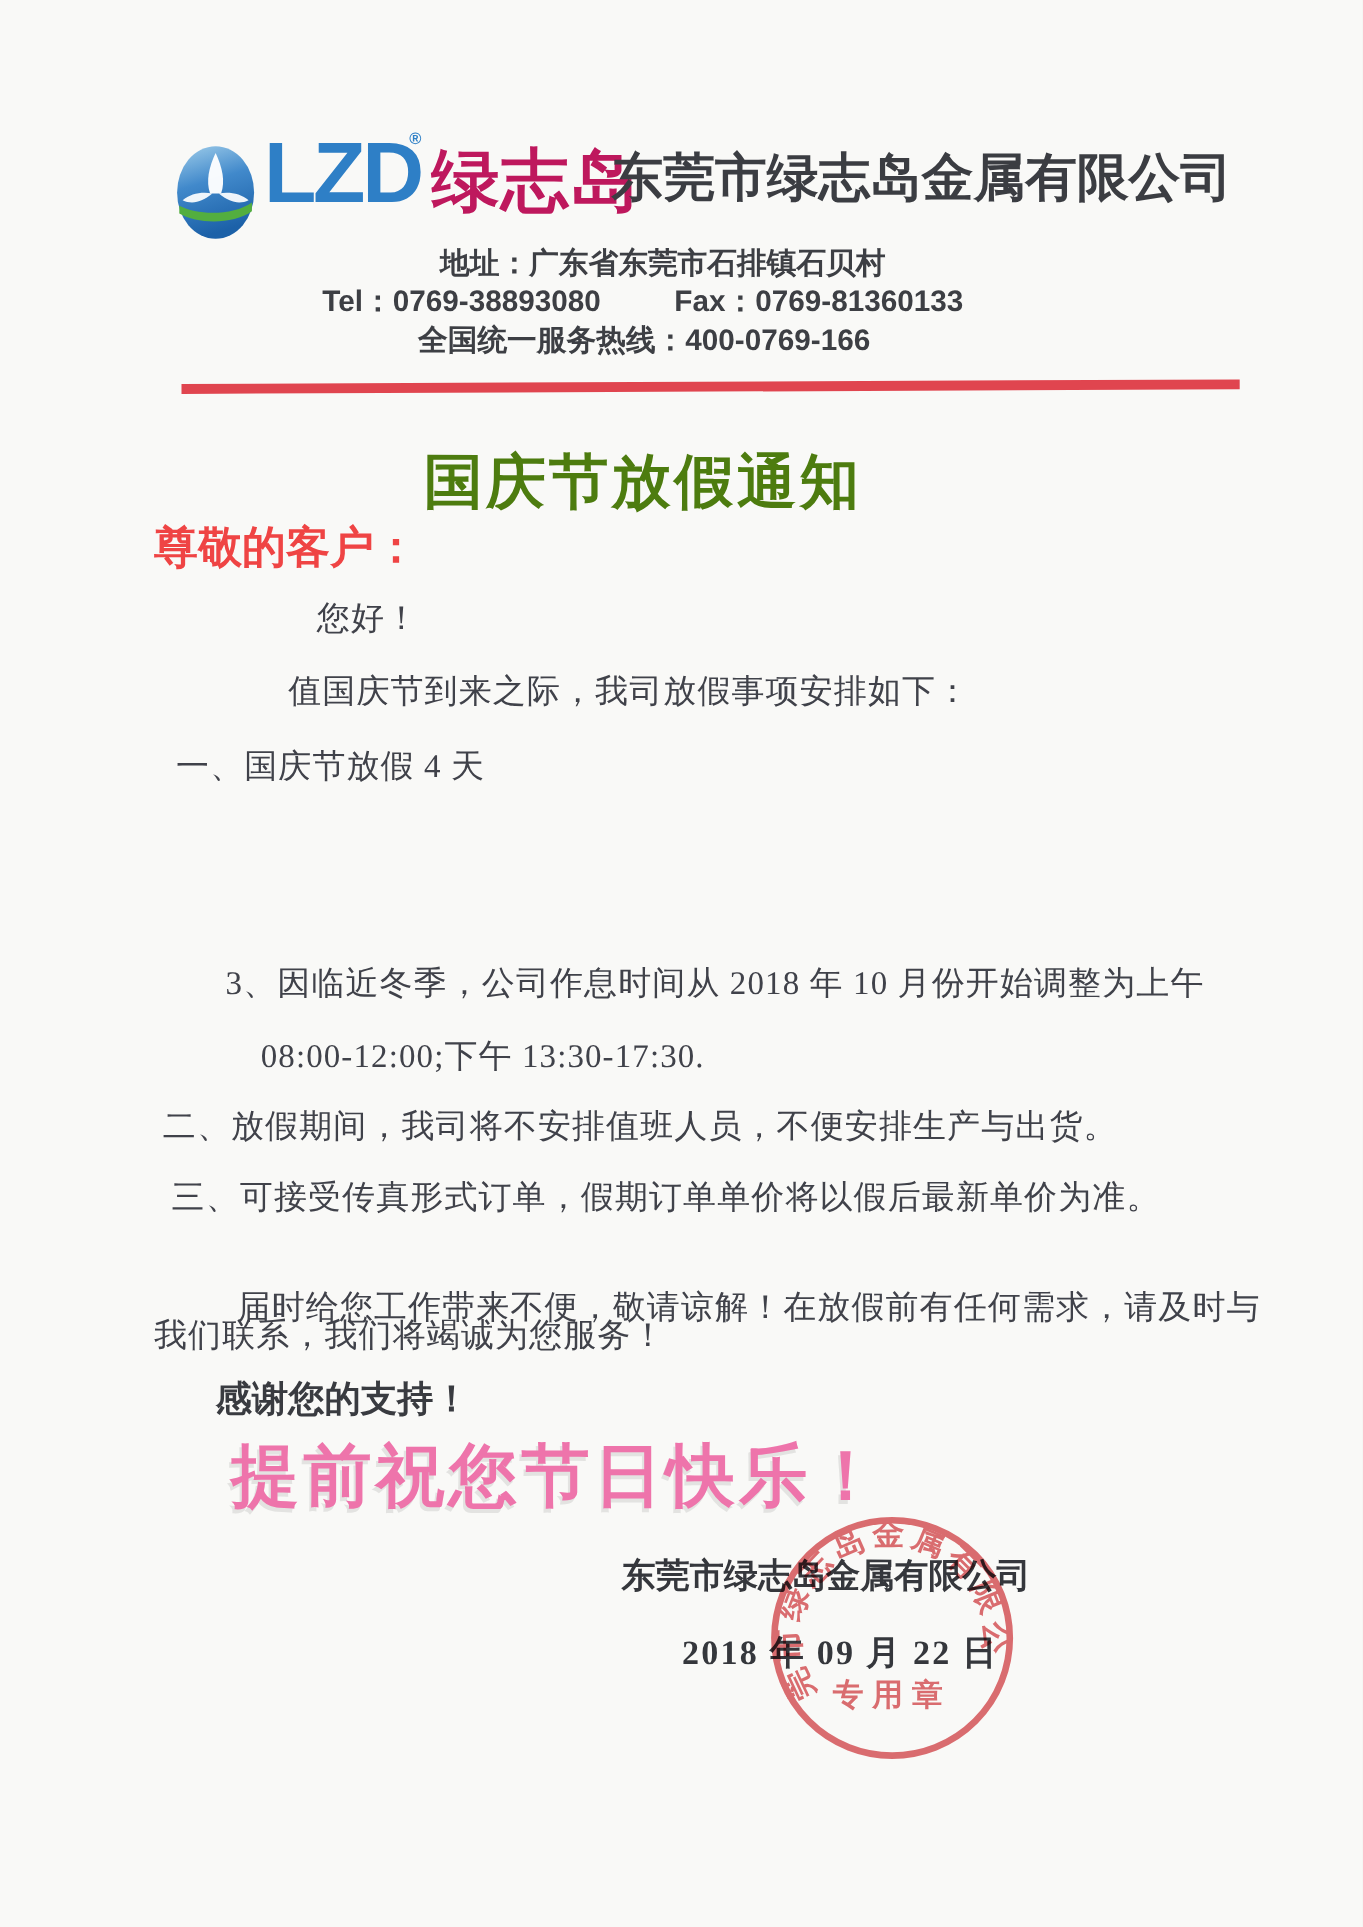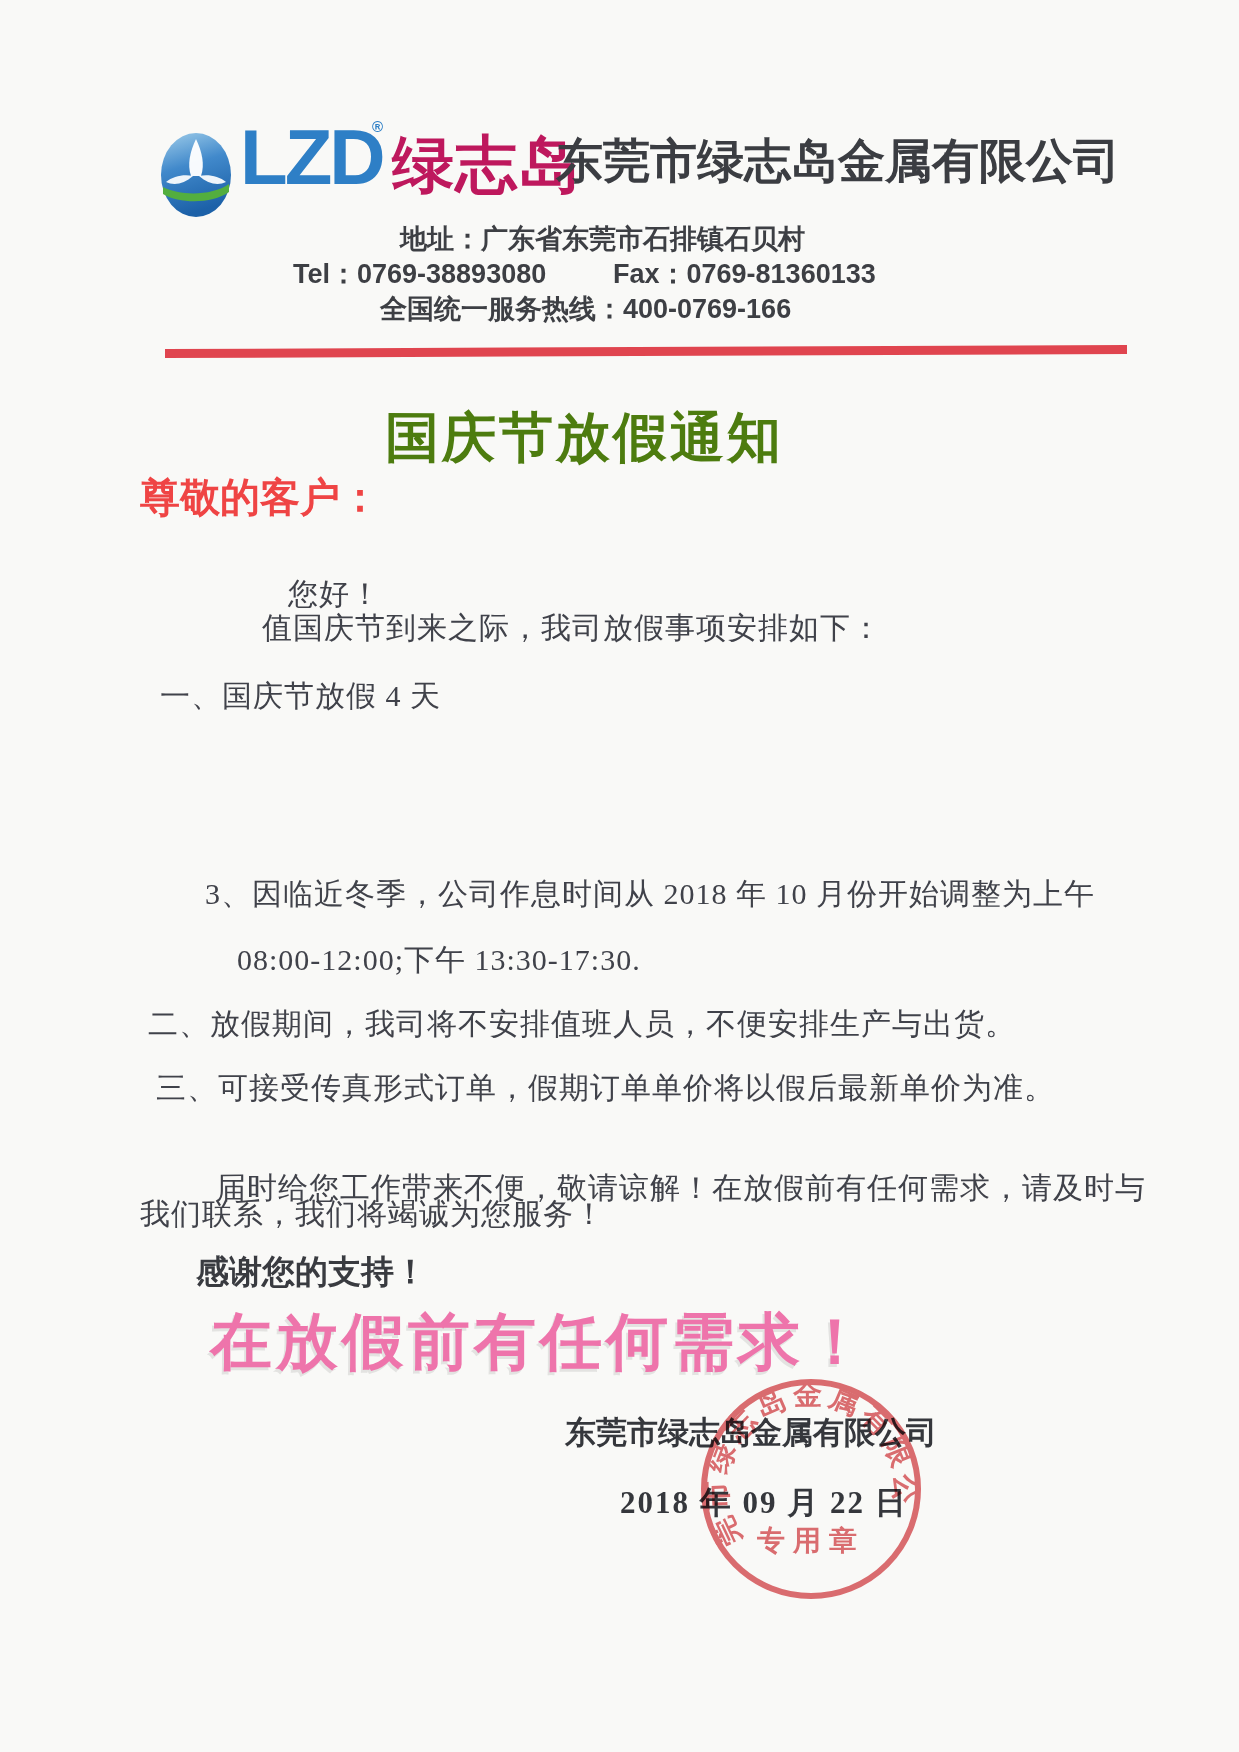--- a/index.html
+++ b/index.html
@@ -45,21 +45,21 @@
     left:165px;top:347px;width:962px;height:9px;
     background:#e0454f;transform:rotate(-0.25deg);
   }
   
   .title{
     left:385px;top:402px;
     font-size:54px;font-weight:bold;letter-spacing:3px;color:#4d7c0f;
   }
   .line{font-size:30px;letter-spacing:1px;}
   .salutation{left:140px;top:470px;font-size:40px;font-weight:bold;color:#ef4444;}
-  .greeting{left:288px;top:542px;margin-top:32px;}
+  .greeting{left:288px;top:542px;}
   .intro{left:262px;top:608px;}
   .sec1{left:160px;top:676px;}
   .it1{left:205px;top:742px;}
   .it2{left:205px;top:808px;}
   .it3a{left:205px;top:874px;}
   .it3b{left:237px;top:940px;}
   .sec2{left:148px;top:1004px;}
   .sec3{left:156px;top:1068px;}
   .cl1{left:216px;top:1132px;margin-top:36px;}
   .cl2{left:140px;top:1194px;}
@@ -118,21 +118,21 @@
 
   <div class="abs line sec1">一、国庆节放假 4 天</div>
   <div class="abs line it3a">3、因临近冬季，公司作息时间从 2018 年 10 月份开始调整为上午</div>
   <div class="abs line it3b">08:00-12:00;下午 13:30-17:30.</div>
   <div class="abs line sec2">二、放假期间，我司将不安排值班人员，不便安排生产与出货。</div>
   <div class="abs line sec3">三、可接受传真形式订单，假期订单单价将以假后最新单价为准。</div>
   <div class="abs line cl1">届时给您工作带来不便，敬请谅解！在放假前有任何需求，请及时与</div>
   <div class="abs line cl2">我们联系，我们将竭诚为您服务！</div>
   <div class="abs thanks">感谢您的支持！</div>
 
-  <div class="abs wish">在放假前有任何需求！</div>
+  <div class="abs wish">提前祝您节日快乐！</div>
 
   <div class="abs sig-company">东莞市绿志岛金属有限公司</div>
   <div class="abs sig-date">2018 年 09 月 22 日</div>
 
   <div class="abs seal">
     <svg width="235" height="235" viewBox="0 0 235 235">
       <g opacity="0.8">
         <circle cx="117" cy="117" r="107" fill="none" stroke="#d84b50" stroke-width="6"></circle>
         <defs>
           <path id="sealArc" d="M 47.5,166 A 85,85 0 1 1 186.5,166" fill="none"></path>

